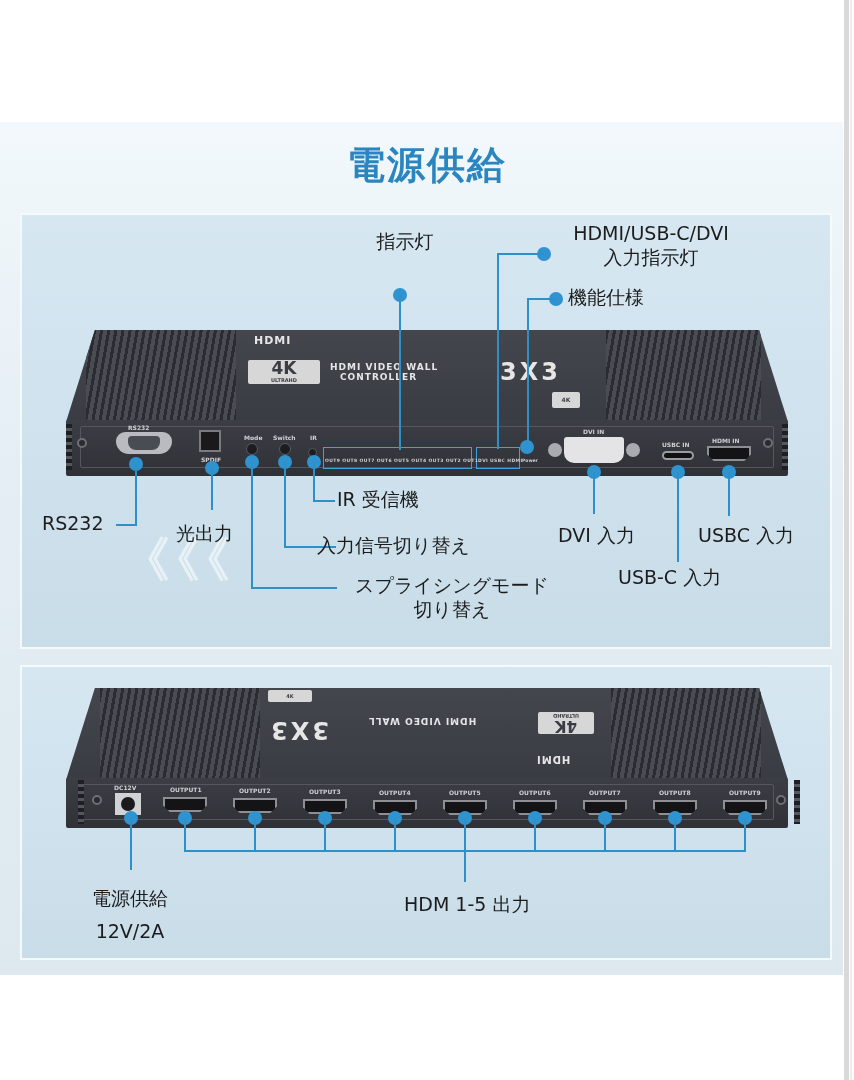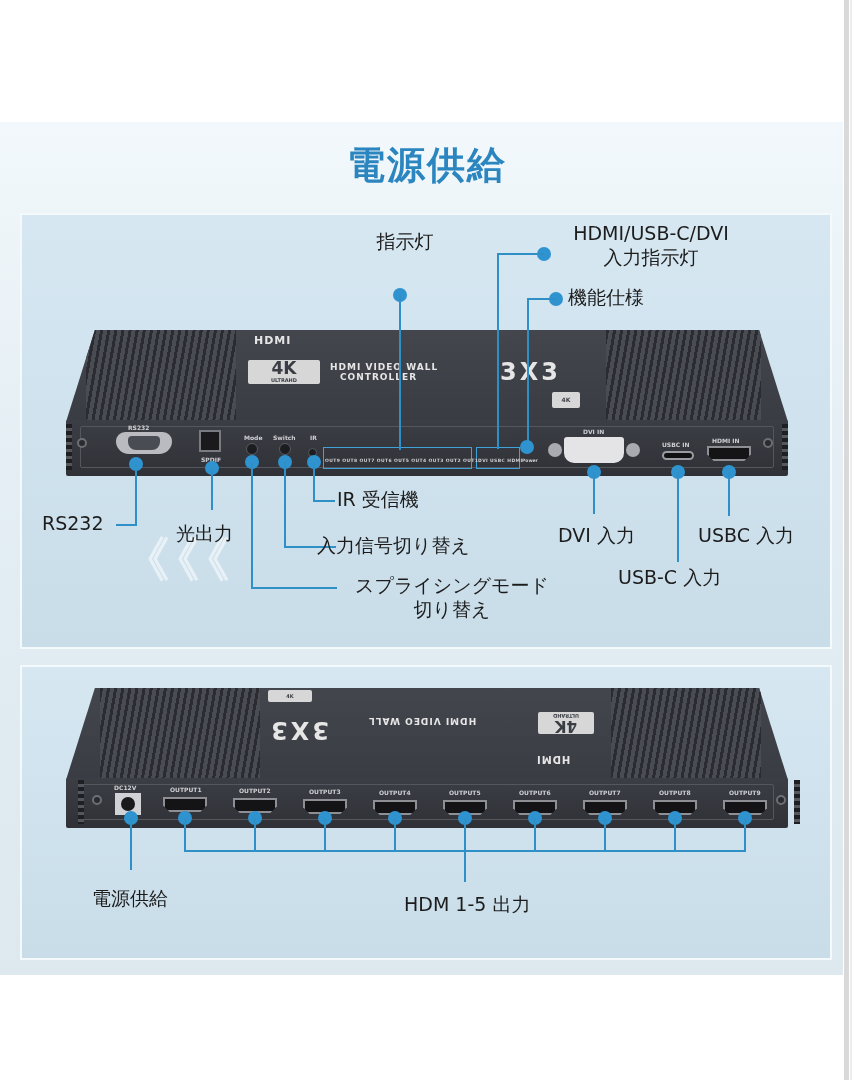--- a/index.html
+++ b/index.html
@@ -264,14 +264,15 @@
 <div class="vline" style="left:394px;top:818px;height:34px;"></div>
 <div class="vline" style="left:464px;top:818px;height:64px;"></div>
 <div class="vline" style="left:534px;top:818px;height:34px;"></div>
 <div class="vline" style="left:604px;top:818px;height:34px;"></div>
 <div class="vline" style="left:674px;top:818px;height:34px;"></div>
 <div class="vline" style="left:744px;top:818px;height:34px;"></div>
 <div class="hline" style="left:184px;top:850px;width:562px;"></div>
 
 <div class="label center" style="left:70px;top:882px;width:120px;line-height:1.75;">
   <div>電源供給</div>
+  <div>12V/2A</div>
 </div>
 <div class="label" style="left:404px;top:893px;">HDM 1-5 出力</div>
 
 </body></html>

